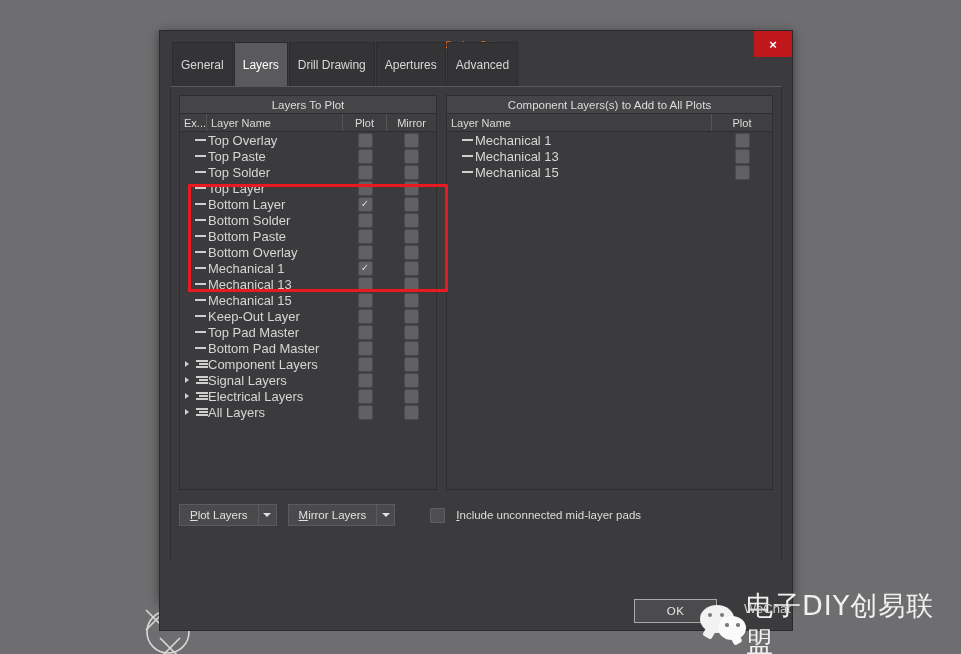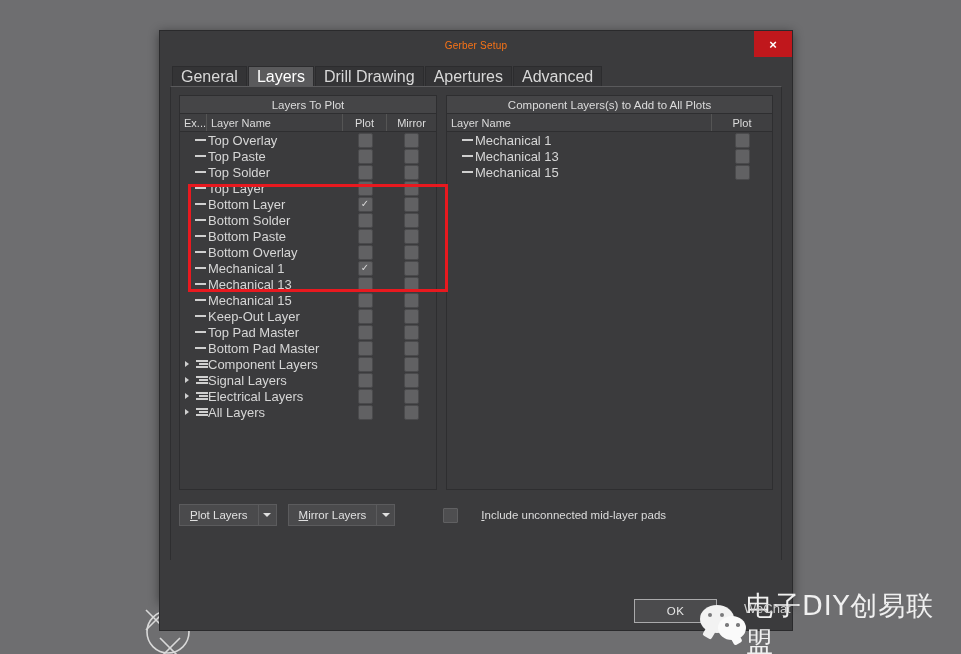--- a/index.html
+++ b/index.html
@@ -38,22 +38,22 @@
     display:flex;align-items:center;justify-content:center;
     cursor:pointer;
   }
 
   
   #tabstrip{
     flex:0 0 auto;height:20px;margin:6px 0 0 12px;
     display:flex;align-items:flex-end;gap:1px;position:relative;
   }
   .tab{
-    height:19px;padding:0 8px;display:flex;align-items:center;
-    font-size:16px;color:#d8d8d8;background:#343436;
+    height:19px;padding:12px 8px;display:flex;align-items:center;
+    font-size:12px;color:#d8d8d8;background:#343436;
     border:1px solid #2c2c2e;border-bottom:none;
     cursor:pointer;white-space:nowrap;
   }
   .tab.active{background:#5a5a5c;color:#fff;}
 
   
   #content{
     flex:1 1 auto;margin:0 10px 10px 10px;
     border:1px solid #2e2e30;border-top:1px solid #5a5a5c;
     background:#3b3b3d;
@@ -144,21 +144,21 @@
   }
   .split-btn .lbl u{text-decoration:underline;}
   .split-btn .arrowbox{
     width:17px;border-left:1px solid #5b5b5d;
     display:flex;align-items:center;justify-content:center;
   }
   .split-btn .arrowbox .caret{
     width:0;height:0;border-top:4px solid #e0e0e0;
     border-left:4px solid transparent;border-right:4px solid transparent;
   }
-  #include-pads{display:flex;align-items:center;gap:23px;margin-left:37px;}
+  #include-pads{display:flex;align-items:center;gap:11px;margin-left:24px;}
   #include-pads .cb2{
     width:13px;height:13px;background:#4e4e50;border:1px solid #606062;border-radius:1px;
   }
   #include-pads .txt{font-size:11.5px;color:#dcdcdc;white-space:nowrap;}
   #include-pads .txt u{text-decoration:underline;}
 
   
   #footer{
     position:absolute;left:159px;top:560px;width:632px;height:70px;
     background:#3b3b3d;border-left:1px solid #2a2a2c;border-right:1px solid #2a2a2c;

